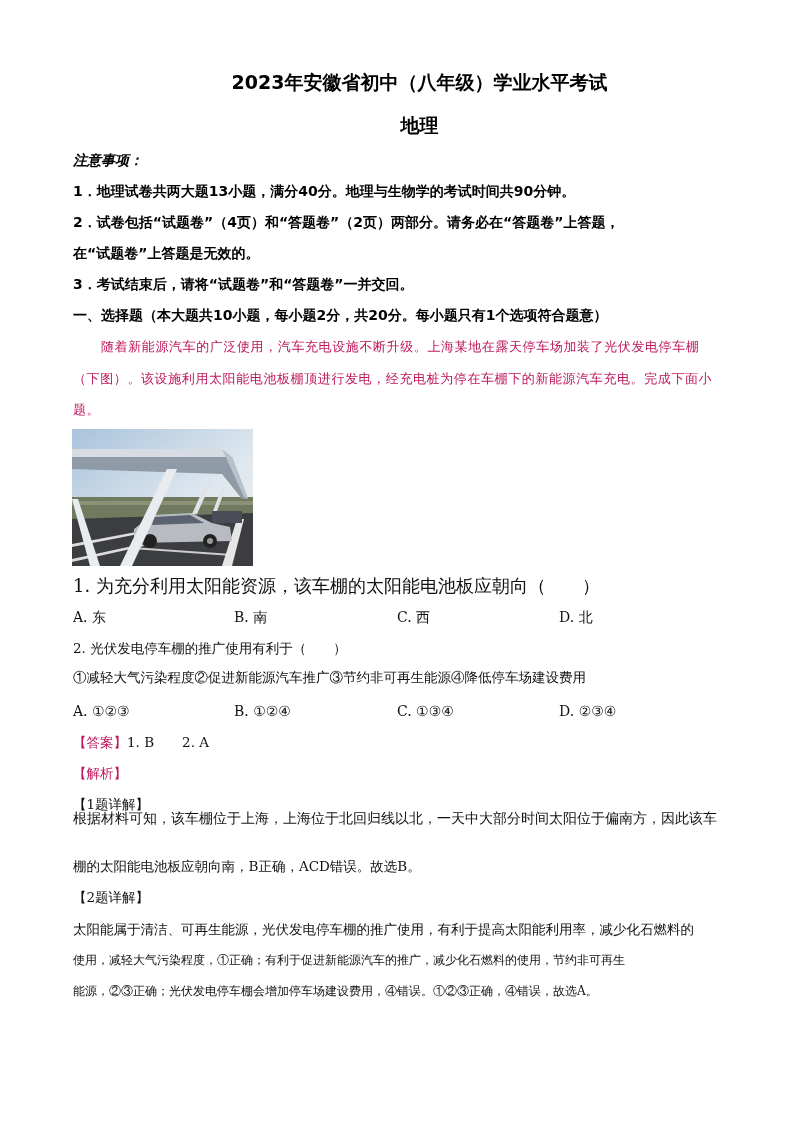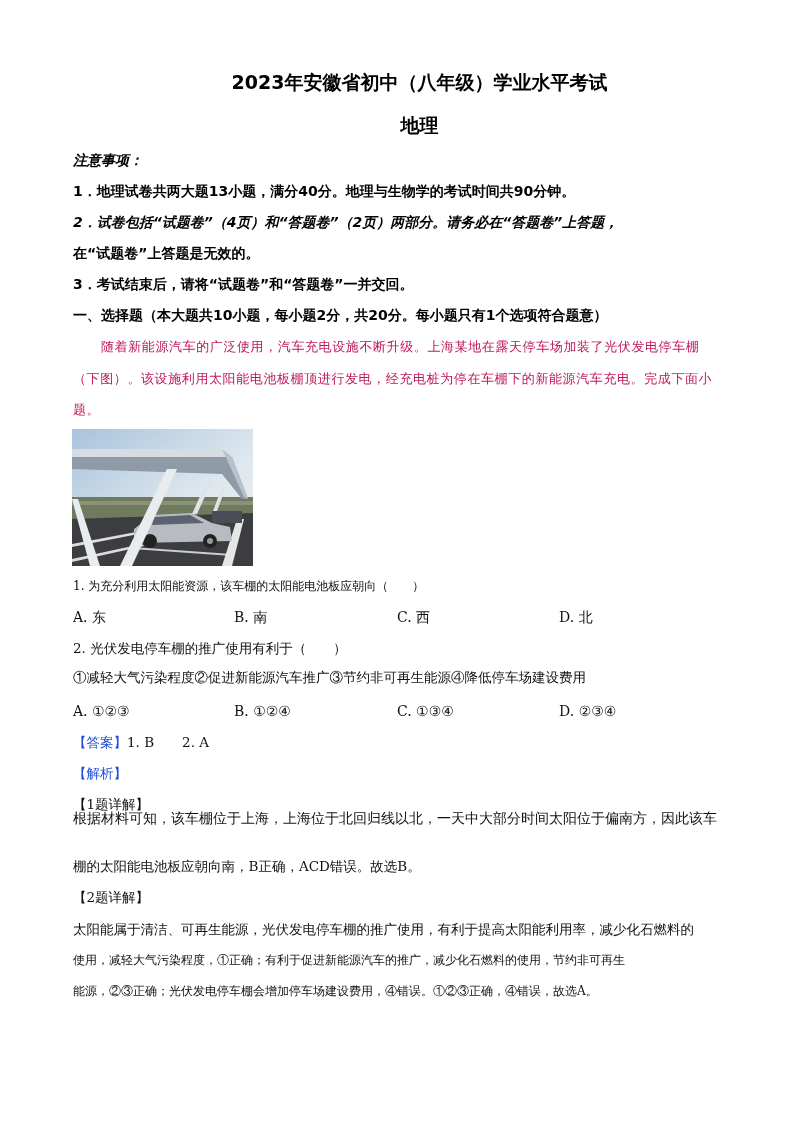--- a/index.html
+++ b/index.html
@@ -6,34 +6,34 @@
   body { width: 793px; height: 1122px; position: relative; overflow: hidden;
          font-family: "DejaVu Serif", "Liberation Serif", serif; color: #111; }
   .line { position: absolute; left: 73px; white-space: nowrap; font-size: 14.2px; line-height: 20px; }
   .title { position: absolute; left: 0; width: 793px; text-align: center; font-weight: bold;
            font-family: "DejaVu Sans", "Liberation Sans", sans-serif; color: #000; padding-left: 23px; }
   .t1 { top: 70px; font-size: 19px; }
   .t2 { top: 113px; font-size: 19px; }
   .bold { font-weight: bold; font-family: "DejaVu Sans", "Liberation Sans", sans-serif; color: #000; font-size: 14px; }
   .intro { font-size: 13px; color: #be185d; letter-spacing: 0.6px; }
   .opt { position: absolute; font-size: 14px; white-space: nowrap; line-height: 20px; }
-  .label-blue { color: #1d4ed8; }
+  .label-blue { color: #be185d; }
   .photo { position: absolute; left: 72px; top: 429px; width: 181px; height: 137px; overflow: hidden; background: #c9d8e6; }
 </style>
 </head>
 <body>
 
 <div>
 
   <div class="title t1">2023年安徽省初中（八年级）学业水平考试</div>
   <div class="title t2">地理</div>
 
   <div class="line bold" style="top:150px;font-style:italic;">注意事项：</div>
   <div class="line bold" style="top:181px;">1．地理试卷共两大题13小题，满分40分。地理与生物学的考试时间共90分钟。</div>
-  <div class="line bold" style="top:212px;font-style:italic;">2．试卷包括“试题卷”（4页）和“答题卷”（2页）两部分。请务必在“答题卷”上答题，</div>
+  <div class="line bold" style="top:212px;">2．试卷包括“试题卷”（4页）和“答题卷”（2页）两部分。请务必在“答题卷”上答题，</div>
   <div class="line bold" style="top:243px;">在“试题卷”上答题是无效的。</div>
   <div class="line bold" style="top:274px;">3．考试结束后，请将“试题卷”和“答题卷”一并交回。</div>
   <div class="line bold" style="top:305px;">一、选择题（本大题共10小题，每小题2分，共20分。每小题只有1个选项符合题意）</div>
 
   <div class="line intro" style="top:337px; left:101px;">随着新能源汽车的广泛使用，汽车充电设施不断升级。上海某地在露天停车场加装了光伏发电停车棚</div>
   <div class="line intro" style="top:369px;">（下图）。该设施利用太阳能电池板棚顶进行发电，经充电桩为停在车棚下的新能源汽车充电。完成下面小</div>
   <div class="line intro" style="top:400px;">题。</div>
 
   <div class="photo" title="光伏发电停车棚照片">
     <svg width="181" height="137" viewBox="0 0 181 137" xmlns="http://www.w3.org/2000/svg">
@@ -68,21 +68,21 @@
       <polygon points="0,28 160,28 176,70 170,70 150,45 0,40" fill="#8e9aa6"></polygon>
       <polygon points="150,20 160,28 176,70 172,68" fill="#b7c1ca"></polygon>
 
       <polygon points="95,40 105,40 60,137 48,137" fill="#e9ecef"></polygon>
       <polygon points="0,70 6,70 28,137 18,137" fill="#e9ecef"></polygon>
       <polygon points="135,52 140,52 125,85 120,85" fill="#dfe3e7"></polygon>
       <polygon points="150,58 154,58 145,82 141,82" fill="#dfe3e7"></polygon>
     </svg>
   </div>
 
-  <div class="line" style="top:576px; font-size:12px;">1. 为充分利用太阳能资源，该车棚的太阳能电池板应朝向（　　）</div>
+  <div class="line" style="top:576px; font-size:18px;">1. 为充分利用太阳能资源，该车棚的太阳能电池板应朝向（　　）</div>
   <div class="opt" style="top:607px; left:73px;">A. 东</div>
   <div class="opt" style="top:607px; left:234px;">B. 南</div>
   <div class="opt" style="top:607px; left:397px;">C. 西</div>
   <div class="opt" style="top:607px; left:559px;">D. 北</div>
 
   <div class="line" style="top:638px; font-size:13.5px;">2. 光伏发电停车棚的推广使用有利于（　　）</div>
   <div class="line" style="top:669px; font-size:13.5px;font-family:Liberation Mono, monospace;">①减轻大气污染程度②促进新能源汽车推广③节约非可再生能源④降低停车场建设费用</div>
   <div class="opt" style="top:701px; left:73px;">A. ①②③</div>
   <div class="opt" style="top:701px; left:234px;">B. ①②④</div>
   <div class="opt" style="top:701px; left:397px;">C. ①③④</div>

